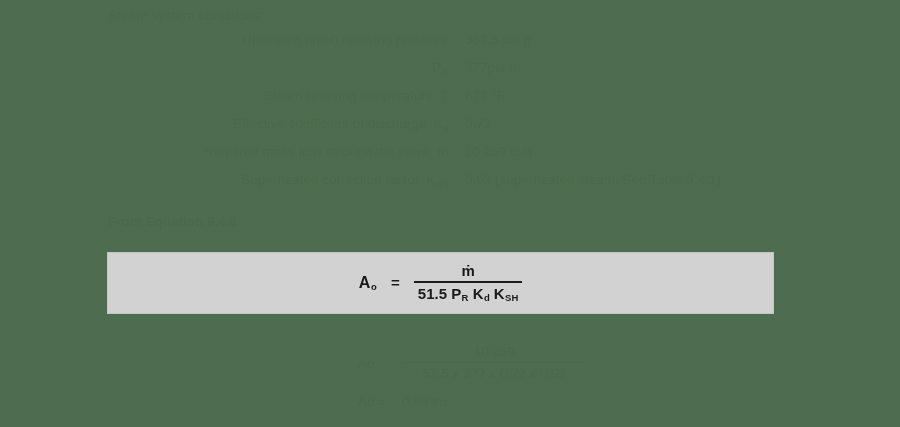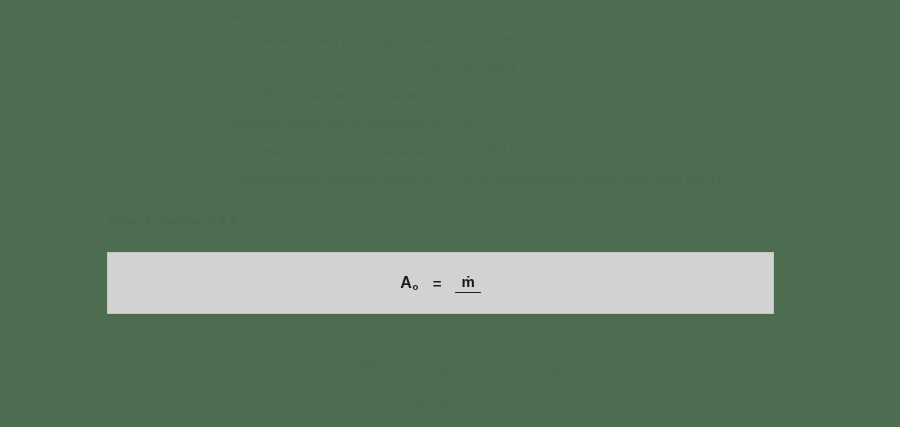--- a/index.html
+++ b/index.html
@@ -206,20 +206,21 @@
 
   <div class="eq-ref">From Equation 9.4.8</div>
 
   <div class="formula-box">
     <div class="formula-inner">
       <span class="formula-lhs"><span>A</span><sub>o</sub></span>
       <span class="formula-eq">=</span>
       <span class="frac">
         <span class="num">ṁ</span>
         <span class="bar"></span>
+        <span class="den"><span>51.5 P</span><sub>R</sub><span> K</span><sub>d</sub><span> K</span><sub>SH</sub></span>
       </span>
     </div>
   </div>
 
   <div class="calc">
     <div class="calc-row">
       <span class="calc-lhs">Ao</span>
       <span class="calc-frac">
         <span class="num">10 259</span>
         <span class="bar"></span>

